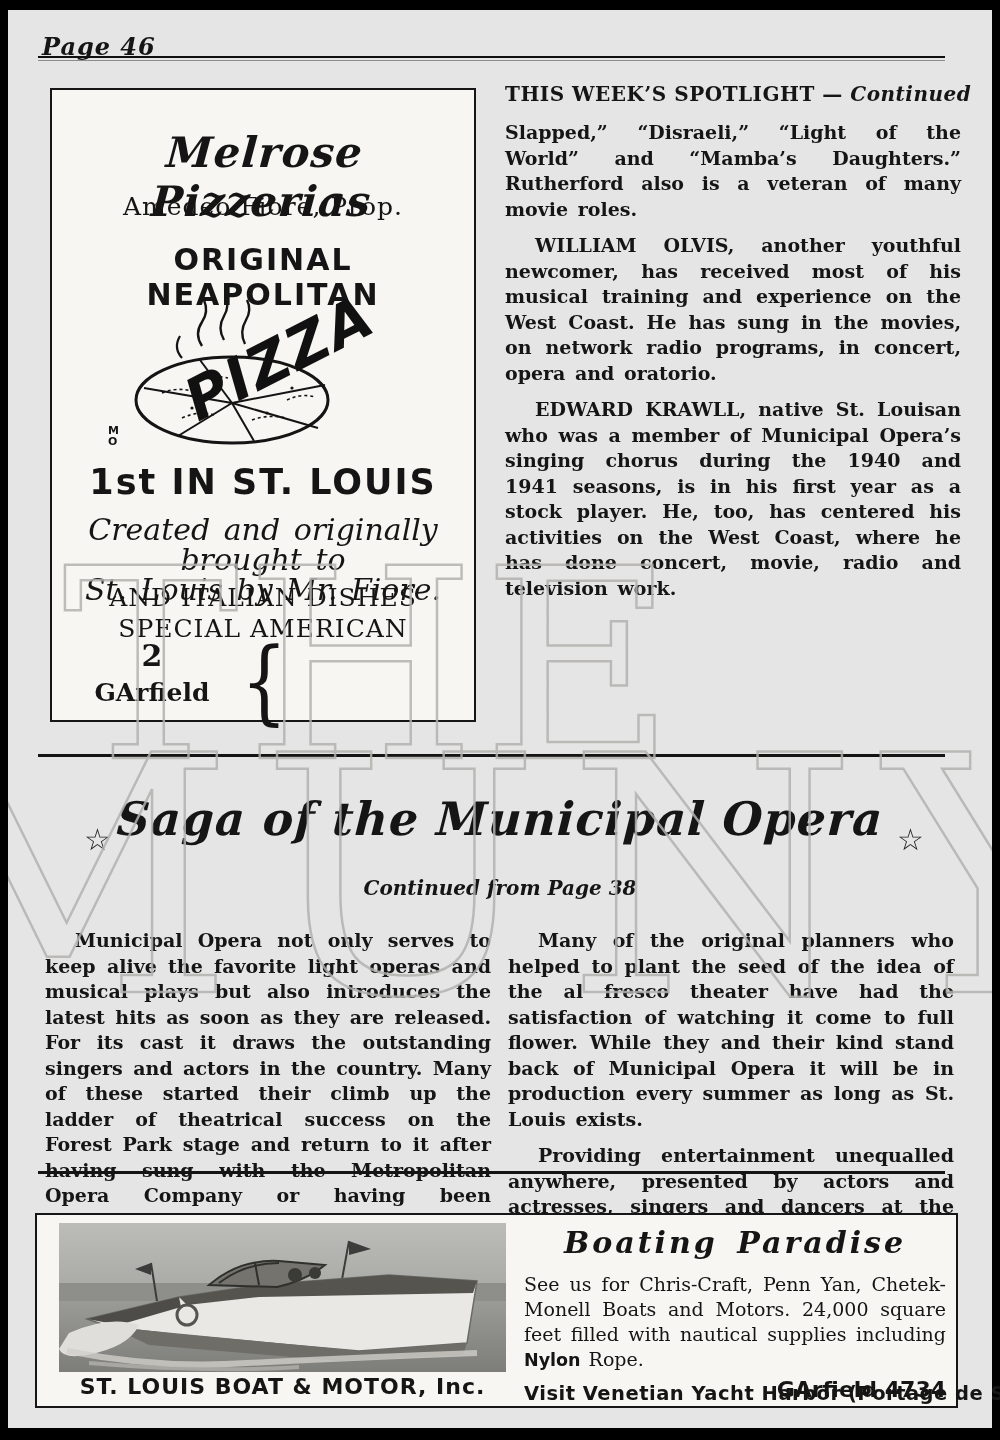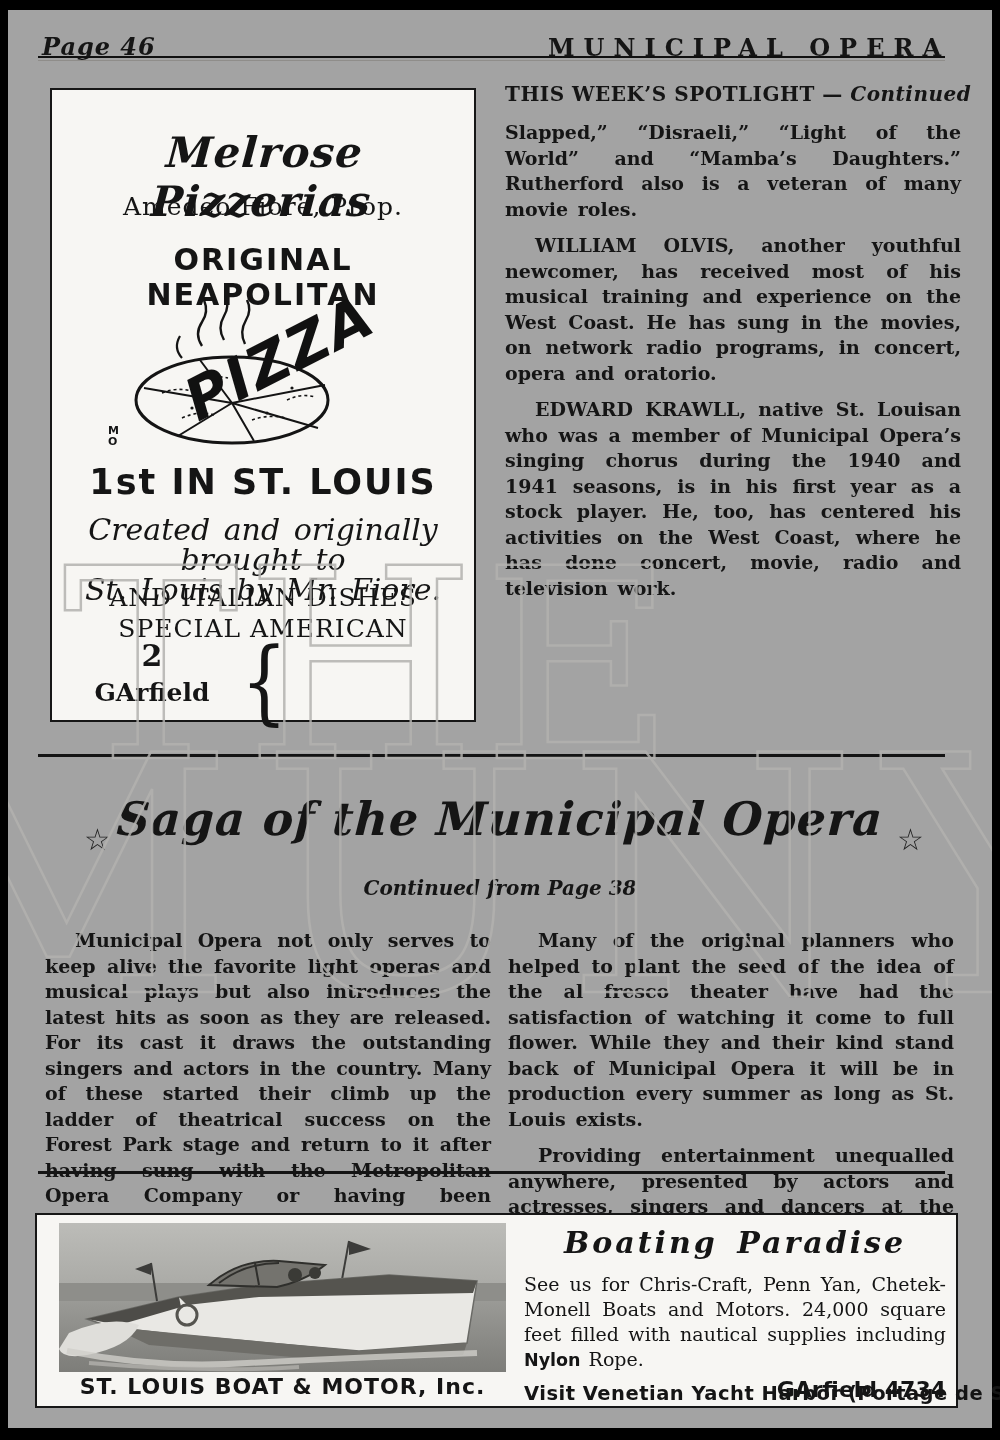--- a/index.html
+++ b/index.html
@@ -6,21 +6,21 @@
   body{
     width:1000px;height:1440px;
     background:#000;
     position:relative;
     font-family:"DejaVu Serif", serif;
     color:#151515;
     overflow:hidden;
   }
   .page{
     position:absolute;left:8px;top:10px;width:984px;height:1418px;
-    background:#a3a3a3;
+    background:#e5e5e5;
   }
   
   .hdr-pageno{
     position:absolute;left:34px;top:22px;
     font-size:24px;font-weight:bold;font-style:italic;letter-spacing:1px;
   }
   .hdr-title{
     position:absolute;right:42px;top:23px;
     font-size:24px;font-weight:bold;letter-spacing:9px;
   }
@@ -142,21 +142,20 @@
     font-family:"DejaVu Sans", sans-serif;font-weight:bold;font-size:22px;
   }
   .boat-row .phone{float:right;}
 </style>
 </head>
 <body>
 
 <div class="page">
 
   <div class="hdr-pageno">Page 46</div>
-  <div class="hdr-title">MUNICIPAL OPERA</div>
   <div class="hdr-rule"></div>
 
   <div class="pizza-ad">
     <div class="melrose">Melrose Pizzerias</div>
     <div class="prop">Amedeo Fiore, Prop.</div>
     <div class="neapolitan">ORIGINAL NEAPOLITAN</div>
 
     <svg class="pizza-art" width="380" height="175" viewBox="0 0 380 175">
       <ellipse cx="150" cy="112" rx="96" ry="43" fill="#f7f6f3" stroke="#141414" stroke-width="3"></ellipse>
       <path d="M150 115 L62 100 M150 115 L96 148 M150 115 L172 153 M150 115 L236 140 M150 115 L243 97 M150 115 L118 72" stroke="#141414" stroke-width="2" fill="none"></path>

